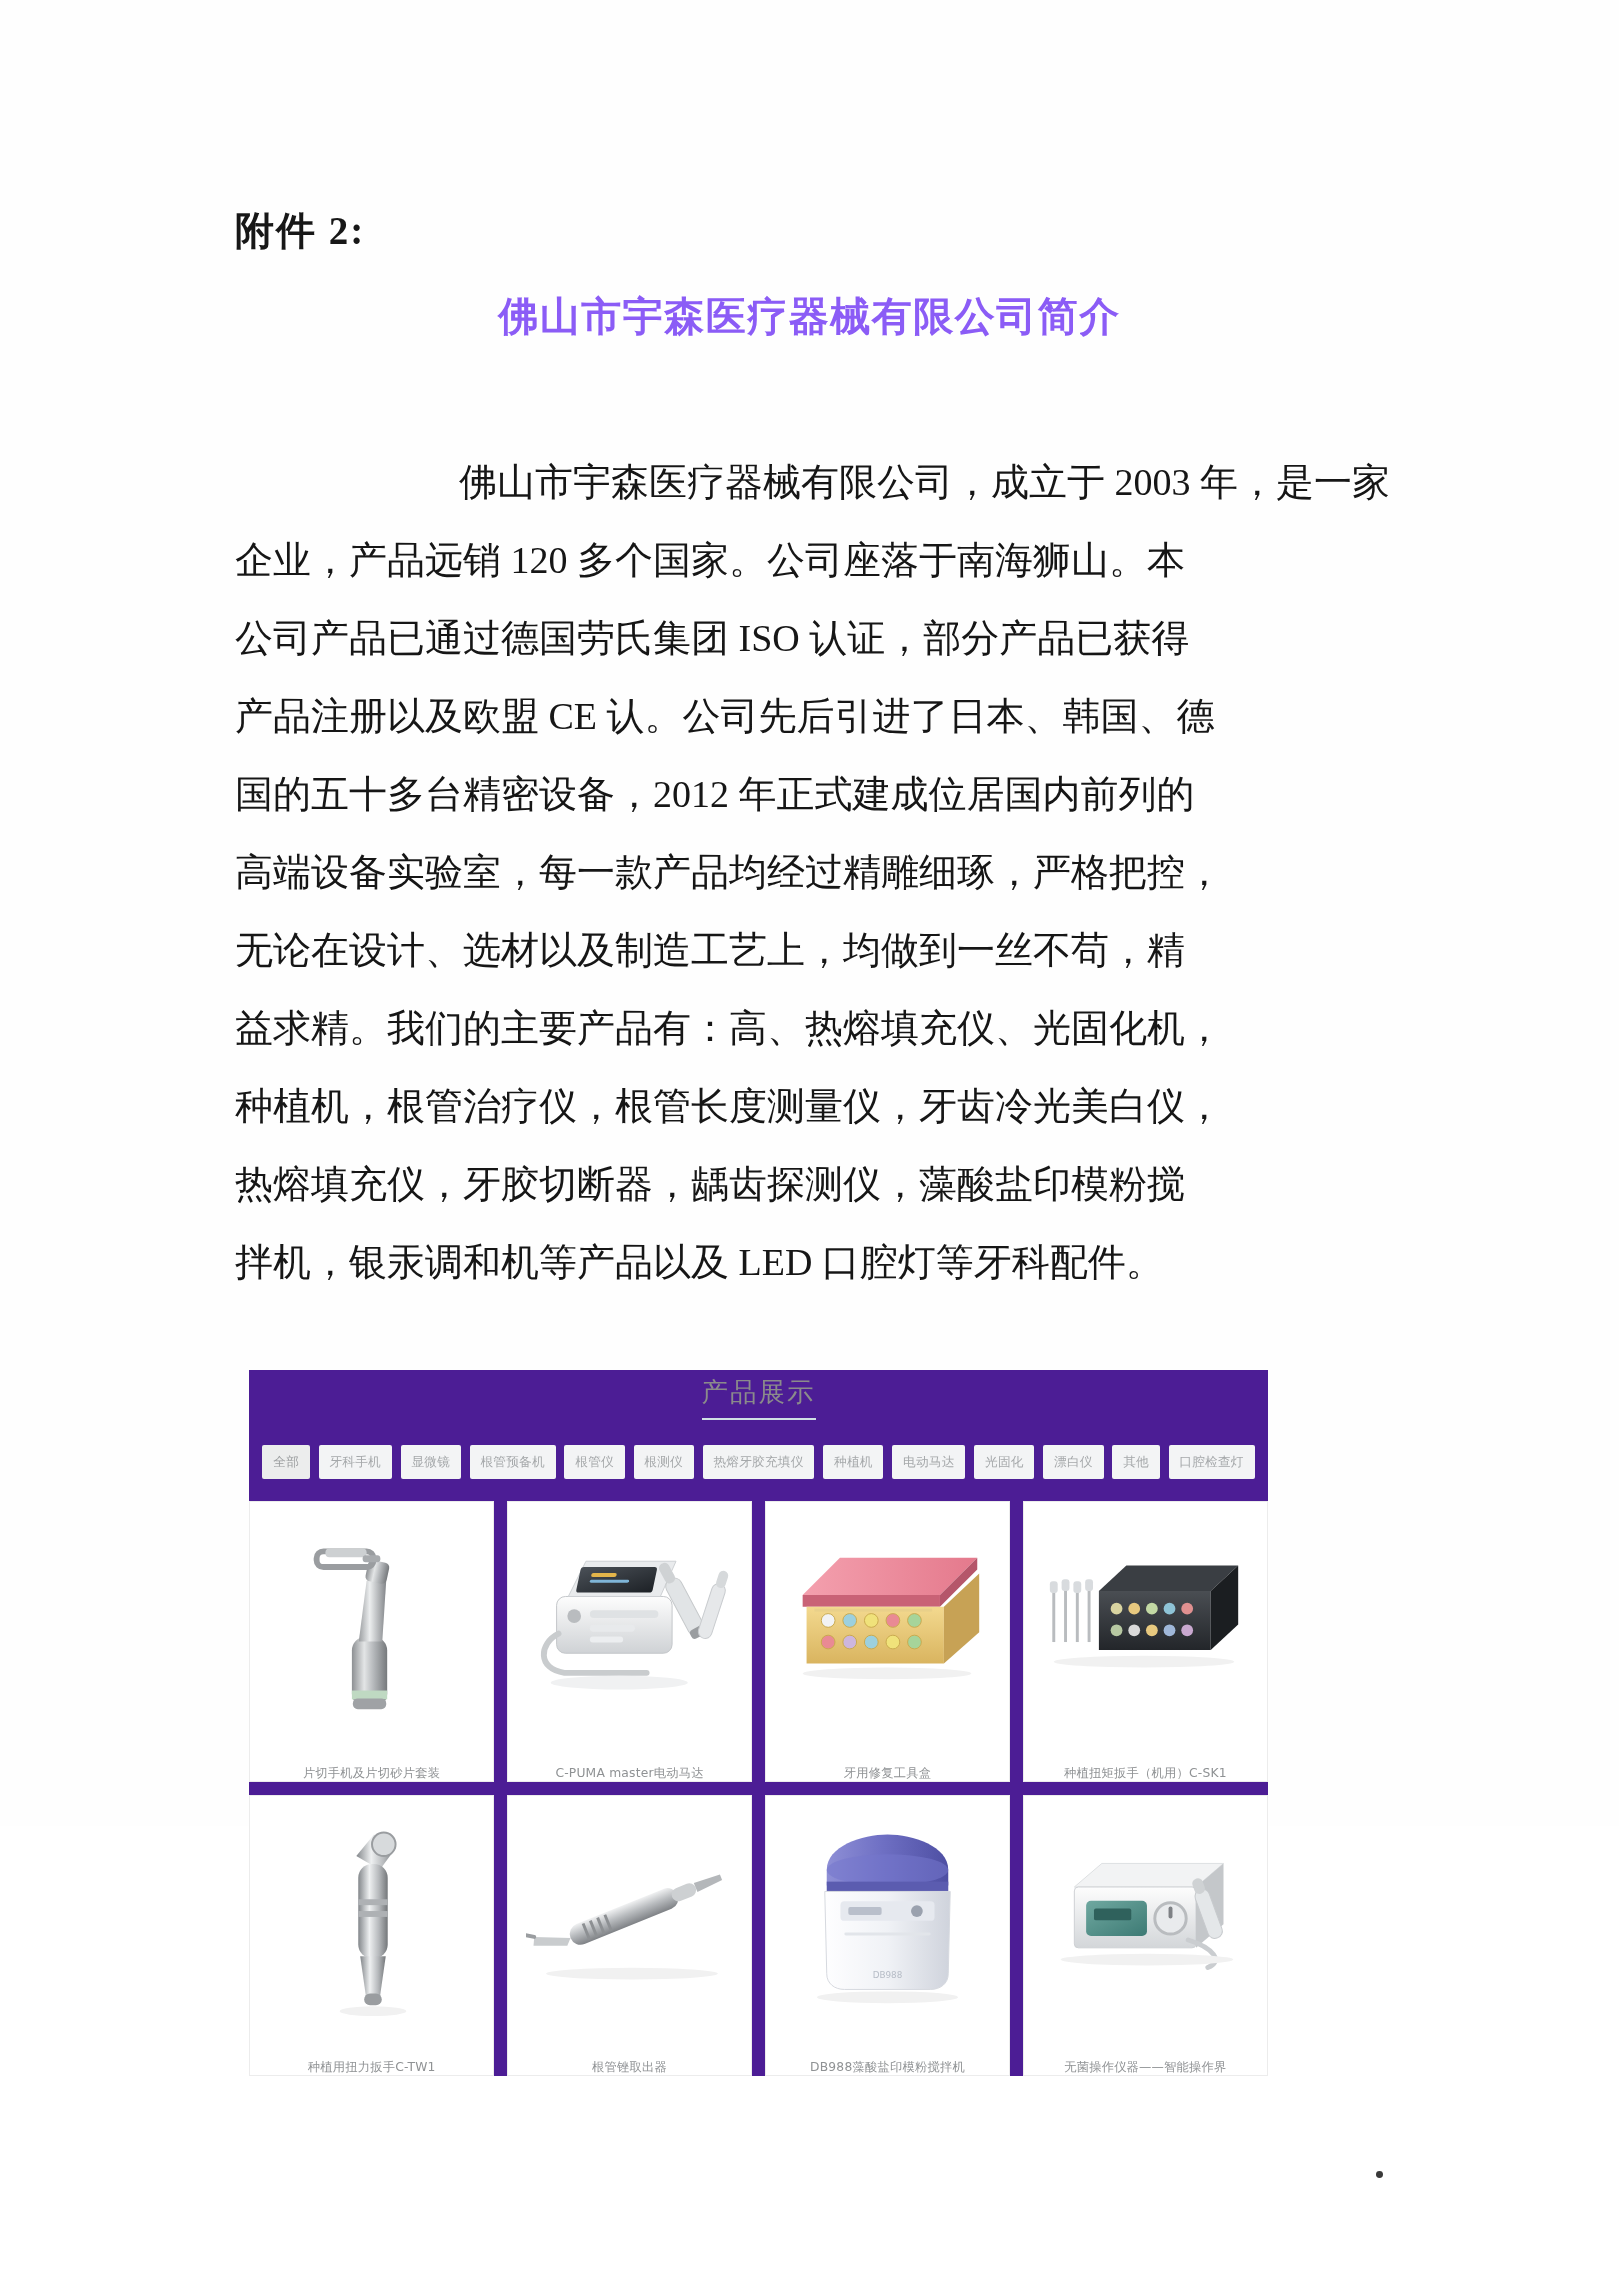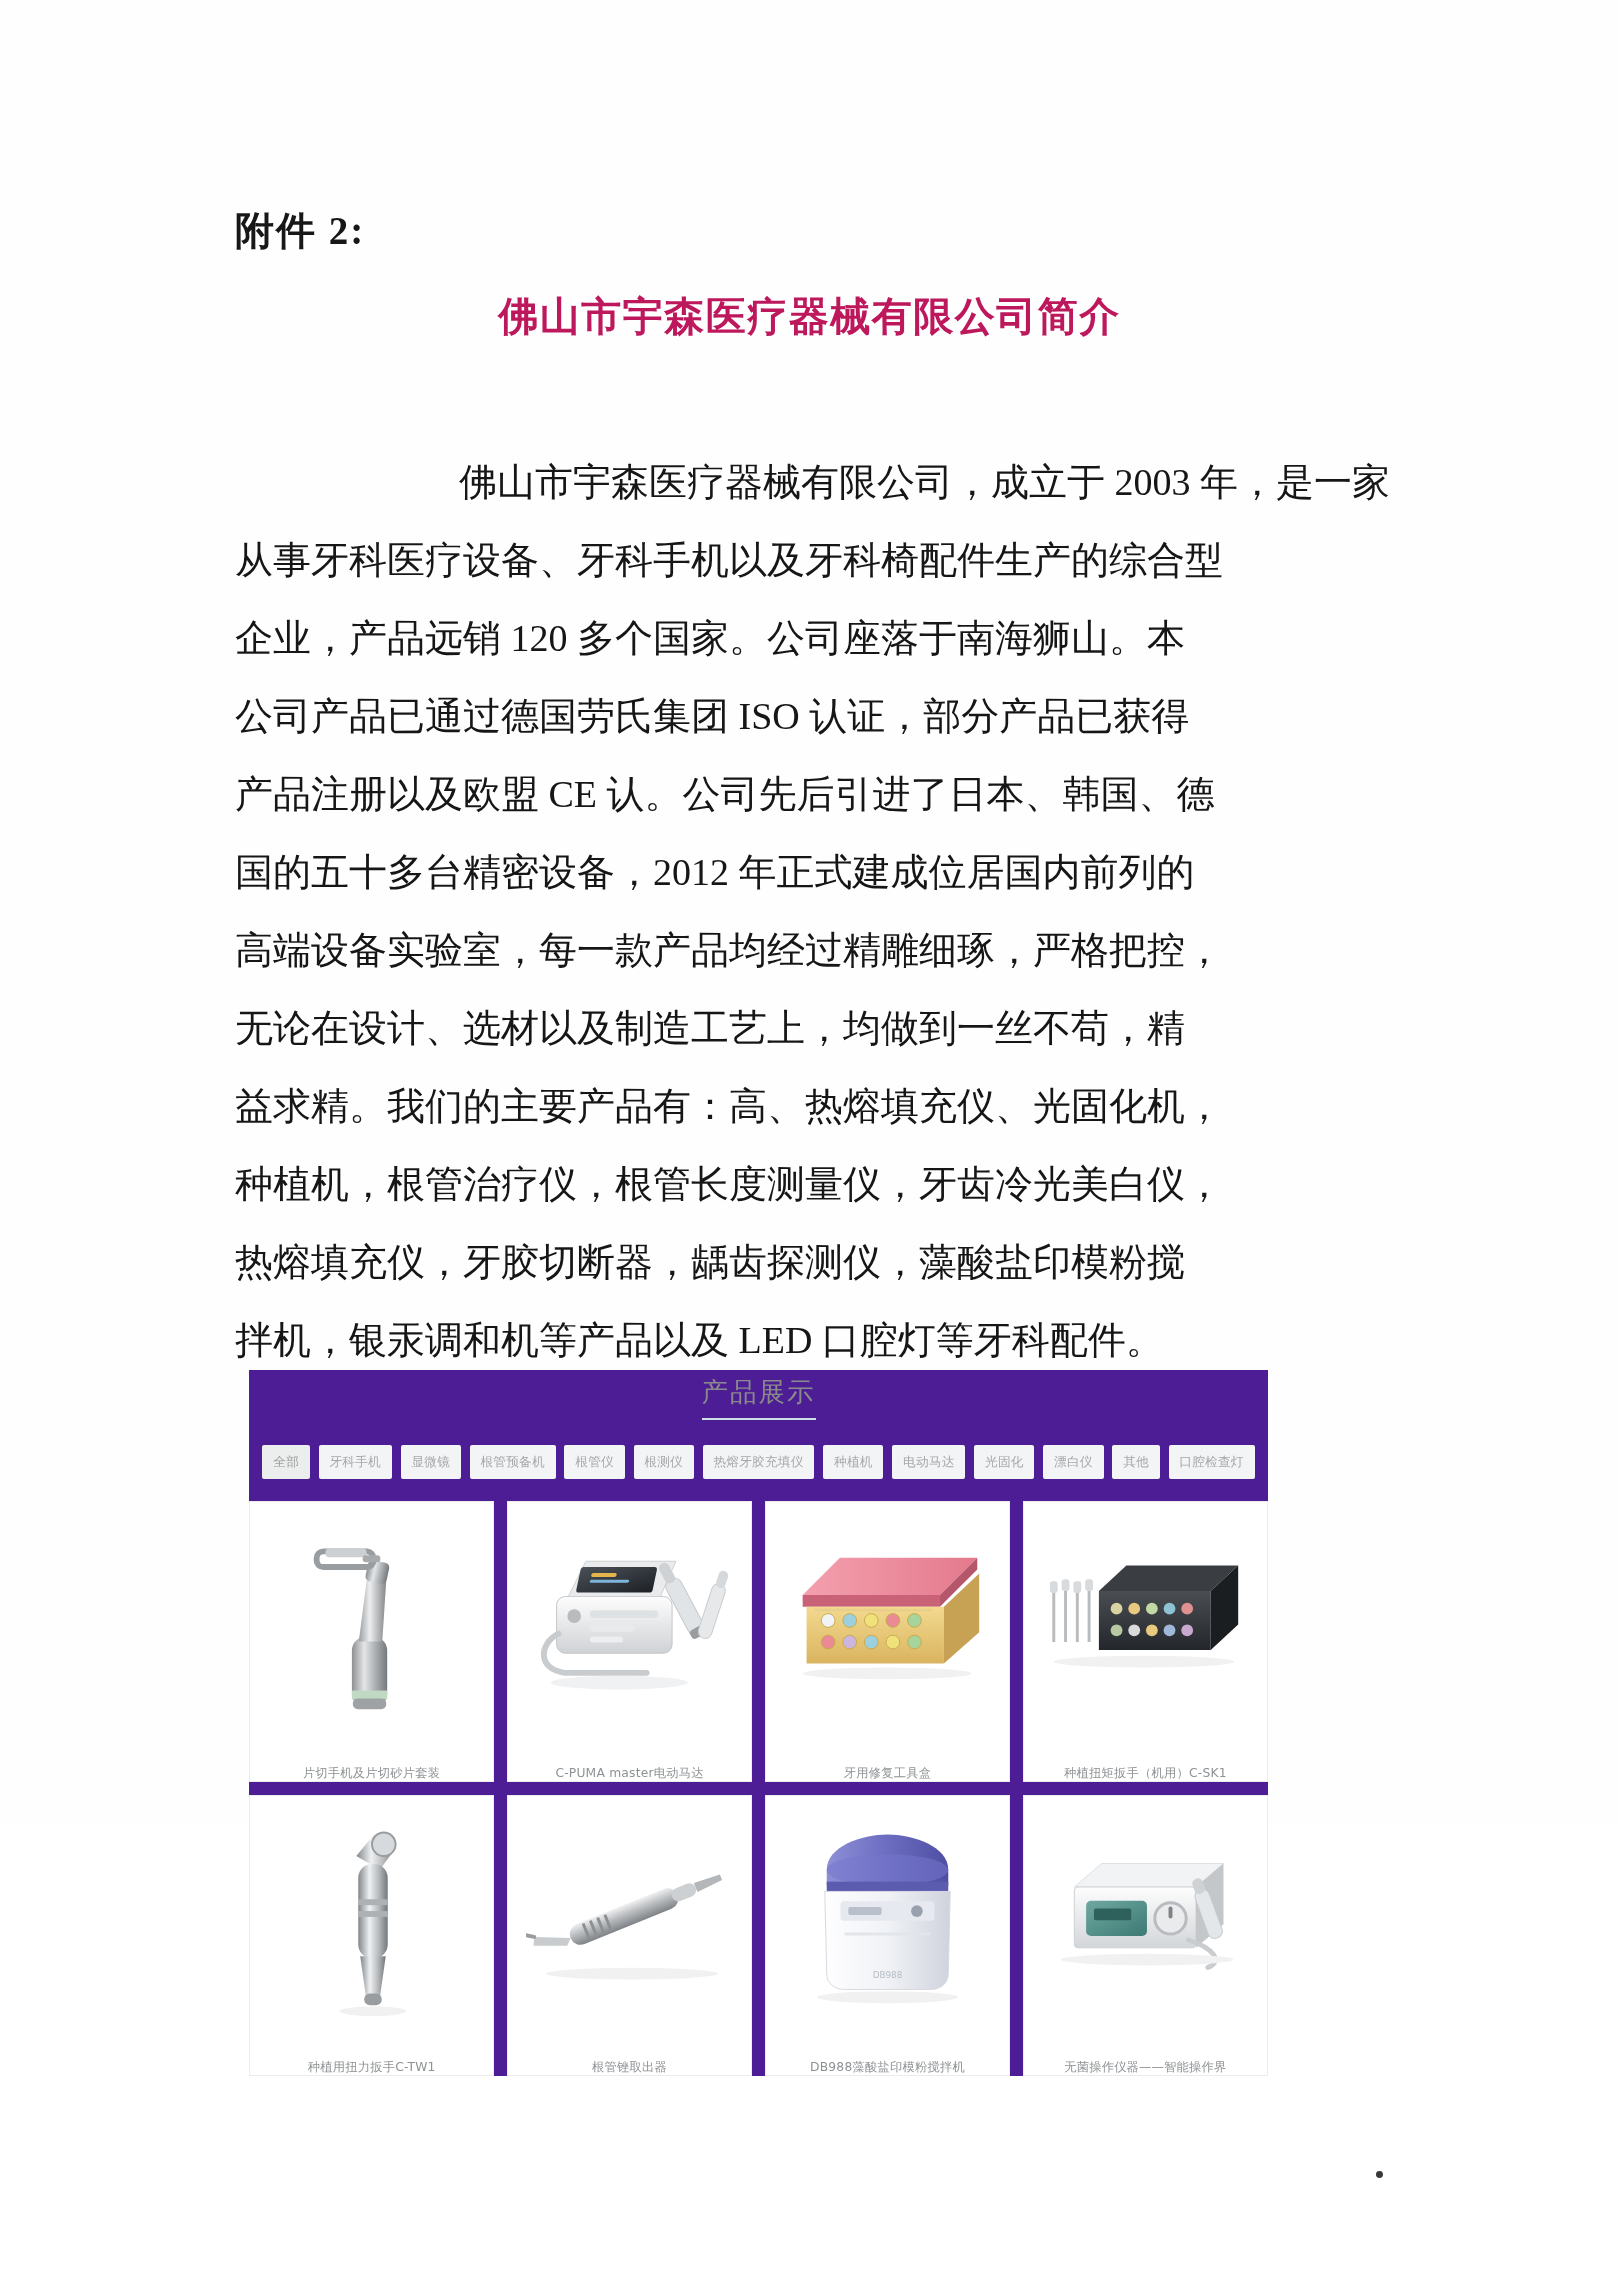--- a/index.html
+++ b/index.html
@@ -41,21 +41,21 @@
   .doc-title {
     position: absolute;
     left: 0;
     top: 289px;
     width: 1619px;
     text-align: center;
     font-family: "DejaVu Sans", "Liberation Sans", sans-serif;
     font-size: 40px;
     font-weight: 700;
     letter-spacing: 1.5px;
-    color: #be185d;
+    color: #8b5cf6;
   }
 
   
   .body-text {
     position: absolute;
     left: 235px;
     top: 443px;
     width: 1155px;
     font-size: 38px;
     line-height: 78px;
@@ -180,21 +180,20 @@
 
   <div class="attach-label">附件 2:</div>
 
   <div class="doc-title">佛山市宇森医疗器械有限公司简介</div>
 
   <div class="body-text">
     <span class="ln just">
         <span class="indent"></span>
         <span>佛山市宇森医疗器械有限公司，成立于 2003 年，是一家</span>
       </span>
-    <span class="ln">从事牙科医疗设备、牙科手机以及牙科椅配件生产的综合型</span>
     <span class="ln">企业，产品远销 120 多个国家。公司座落于南海狮山。本</span>
     <span class="ln">公司产品已通过德国劳氏集团 ISO 认证，部分产品已获得</span>
     <span class="ln">产品注册以及欧盟 CE 认。公司先后引进了日本、韩国、德</span>
     <span class="ln">国的五十多台精密设备，2012 年正式建成位居国内前列的</span>
     <span class="ln">高端设备实验室，每一款产品均经过精雕细琢，严格把控，</span>
     <span class="ln">无论在设计、选材以及制造工艺上，均做到一丝不苟，精</span>
     <span class="ln">益求精。我们的主要产品有：高、热熔填充仪、光固化机，</span>
     <span class="ln">种植机，根管治疗仪，根管长度测量仪，牙齿冷光美白仪，</span>
     <span class="ln">热熔填充仪，牙胶切断器，龋齿探测仪，藻酸盐印模粉搅</span>
     <span class="ln">拌机，银汞调和机等产品以及 LED 口腔灯等牙科配件。</span>

